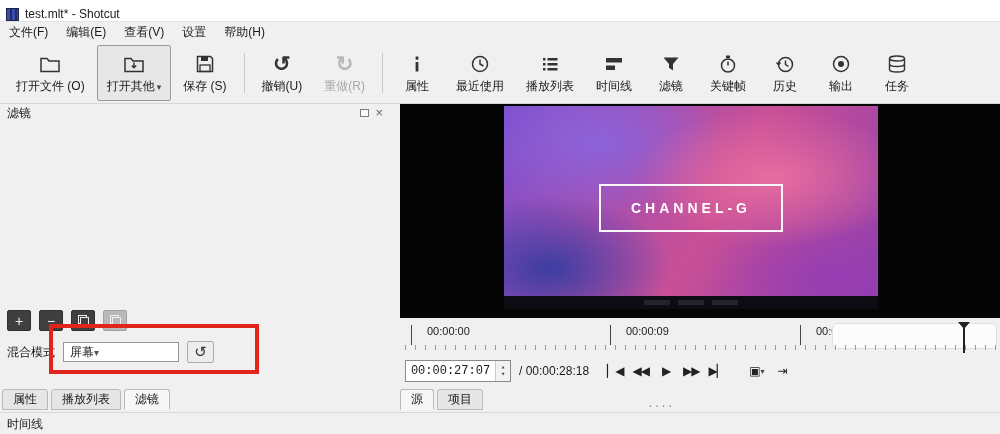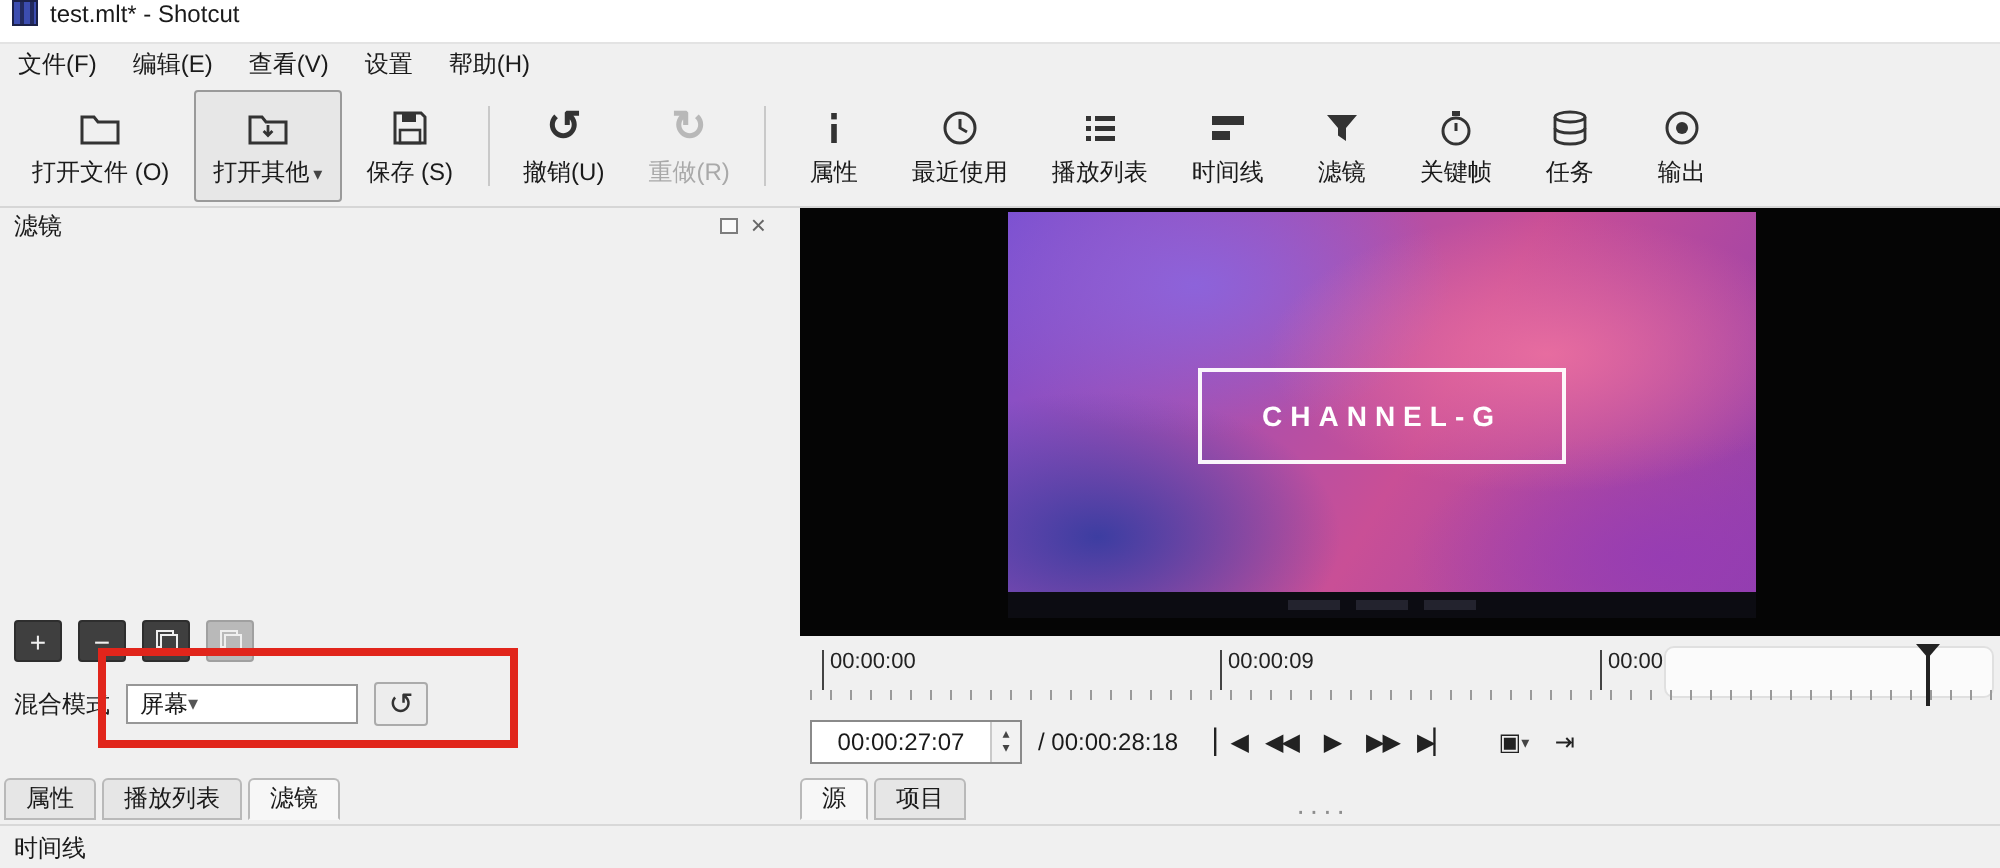--- a/index.html
+++ b/index.html
@@ -3,21 +3,21 @@
 <meta charset="utf-8">
 <style>
   * { box-sizing: border-box; }
   html,body { margin:0; padding:0; }
   body {
     width:1000px; height:434px; position:relative; overflow:hidden;
     background:#f0f0f0; font-family:"Liberation Sans",sans-serif; color:#1a1a1a;
   }
   
   .titlebar { position:absolute; left:0; top:0; width:1000px; height:22px; background:#fff;
-    border-bottom:1px solid #e3e3e3; display:flex; align-items:flex-start; gap:6px; padding:0 6px; font-size:12px; }
+    border-bottom:1px solid #e3e3e3; display:flex; align-items:flex-end; gap:6px; padding:0 6px; font-size:12px; }
   .app-icon { width:13px; height:13px;
     background:repeating-linear-gradient(90deg,#3c4db0 0 3px,#222a5e 3px 5px); border:1px solid #1b2148; }
   
   .menubar { position:absolute; left:0; top:22px; width:1000px; height:21px; background:#f0f0f0;
     display:flex; align-items:center; font-size:12px; }
   .menu-item { padding:12px 9px; cursor:default; }
   
   .toolbar { position:absolute; left:0; top:43px; width:1000px; height:61px; background:#f0f0f0;
     border-bottom:1px solid #d6d6d6; display:flex; align-items:stretch; padding:2px 6px; gap:2px; }
   .tool { display:flex; flex-direction:column; align-items:center; justify-content:center; gap:3px;
@@ -81,31 +81,31 @@
     display:flex; align-items:center; justify-content:center;
     color:#fff; font-weight:bold; font-size:14px; letter-spacing:4px; }
   .frame-bottom { position:absolute; left:0; bottom:0; width:100%; height:13px; background:#0c0c12;
     display:flex; gap:8px; align-items:center; justify-content:center; }
   .frame-bottom span { width:26px; height:5px; background:#23232e; }
   
   .ruler { position:absolute; left:405px; top:322px; width:595px; height:31px; background:#f0f0f0; }
   .ruler::after { content:""; position:absolute; left:0; right:0; bottom:3px; height:5px;
     background:repeating-linear-gradient(to right,#9a9a9a 0 1px,transparent 1px 10px); }
   .rlabel { position:absolute; top:3px; font-size:11px; color:#222; border-left:1px solid #444;
-    padding-left:3px; height:20px; }
+    padding-left:15px; height:20px; }
   .ruler-overlay { position:absolute; right:3px; top:1px; width:165px; height:26px; background:#fbfbfb;
     border:1px solid #e0e0e0; border-radius:5px; }
   .playhead { position:absolute; left:552px; top:0; width:13px; height:31px; z-index:5; }
   .playhead .ph-line { position:absolute; left:6px; top:4px; width:2px; height:27px; background:#222; }
   .playhead .ph-cap { position:absolute; left:1px; top:0; width:0; height:0;
     border-left:6px solid transparent; border-right:6px solid transparent; border-top:7px solid #222; }
   
   .transport { position:absolute; left:405px; top:359px; height:24px; display:flex; align-items:center;
     gap:8px; font-size:12px; }
-  .spinbox { width:106px; height:22px; border:1px solid #8a8a8a; background:#fff; display:flex; }
+  .spinbox { width:106px; height:22px; border:1px solid #8a8a8a; background:#fff; display:flex;font-family:Liberation Mono, monospace; }
   .spin-value { flex:1; text-align:center; line-height:20px; font-size:12px; }
   .spin-arrows { width:15px; border-left:1px solid #c9c9c9; background:#f2f2f2; display:flex;
     flex-direction:column; align-items:center; justify-content:center; font-size:7px; color:#444; line-height:7px; }
   .tr-btns { display:flex; gap:5px; margin-left:8px; }
   .tr-btn { min-width:20px; height:22px; background:transparent; border:none; font-size:12px; color:#222;
     display:flex; align-items:center; justify-content:center; letter-spacing:-1px; font-family:inherit; padding:0 2px; }
   .tr-btn .mini-caret { font-size:8px; letter-spacing:0; margin-left:1px; color:#444; }
   .tr-group-gap { width:10px; }
   
   .bottom-divider { position:absolute; left:0; top:412px; width:1000px; height:1px; background:#d8d8d8; }
@@ -254,38 +254,50 @@
           <path d="M11 12.5V8.5" stroke="#333" stroke-width="1.5"></path>
         </svg>
     </span>
     <span class="lblrow">
         <span>关键帧</span>
       </span>
   </button>
   <button class="tool">
     <span class="tico">
       <svg width="22" height="22" viewBox="0 0 22 22">
+          <circle cx="11.5" cy="11.5" r="7" fill="none" stroke="#333" stroke-width="1.5"></circle>
+          <path d="M11.5 7.5v4l3 2" fill="none" stroke="#333" stroke-width="1.5"></path>
+          <path d="M2.5 9.5l2 2.3 2-2.3" fill="none" stroke="#333" stroke-width="1.3"></path>
+        </svg>
+    </span>
+    <span class="lblrow">
+        <span>历史</span>
+      </span>
+  </button>
+  <button class="tool">
+    <span class="tico">
+      <svg width="22" height="22" viewBox="0 0 22 22">
+          <circle cx="11" cy="11" r="7.5" fill="none" stroke="#333" stroke-width="1.5"></circle>
+          <circle cx="11" cy="11" r="3" fill="#333"></circle>
+        </svg>
+    </span>
+    <span class="lblrow">
+        <span>输出</span>
+      </span>
+  </button>
+  <button class="tool">
+    <span class="tico">
+      <svg width="22" height="22" viewBox="0 0 22 22">
           <ellipse cx="11" cy="5.5" rx="7.5" ry="2.5" fill="none" stroke="#333" stroke-width="1.4"></ellipse>
           <path d="M3.5 5.5v11c0 1.4 3.4 2.5 7.5 2.5s7.5-1.1 7.5-2.5v-11" fill="none" stroke="#333" stroke-width="1.4"></path>
           <path d="M3.5 11c0 1.4 3.4 2.5 7.5 2.5s7.5-1.1 7.5-2.5" fill="none" stroke="#333" stroke-width="1.4"></path>
         </svg>
     </span>
     <span class="lblrow">
         <span>任务</span>
-      </span>
-  </button>
-  <button class="tool">
-    <span class="tico">
-      <svg width="22" height="22" viewBox="0 0 22 22">
-          <circle cx="11" cy="11" r="7.5" fill="none" stroke="#333" stroke-width="1.5"></circle>
-          <circle cx="11" cy="11" r="3" fill="#333"></circle>
-        </svg>
-    </span>
-    <span class="lblrow">
-        <span>输出</span>
       </span>
   </button>
 </div>
 
 <div class="filters-panel">
   <div class="fp-header">
     <span>滤镜</span>
     <span class="fp-spacer"></span>
     <span class="float-glyph"></span>
     <span class="close-glyph">×</span>

